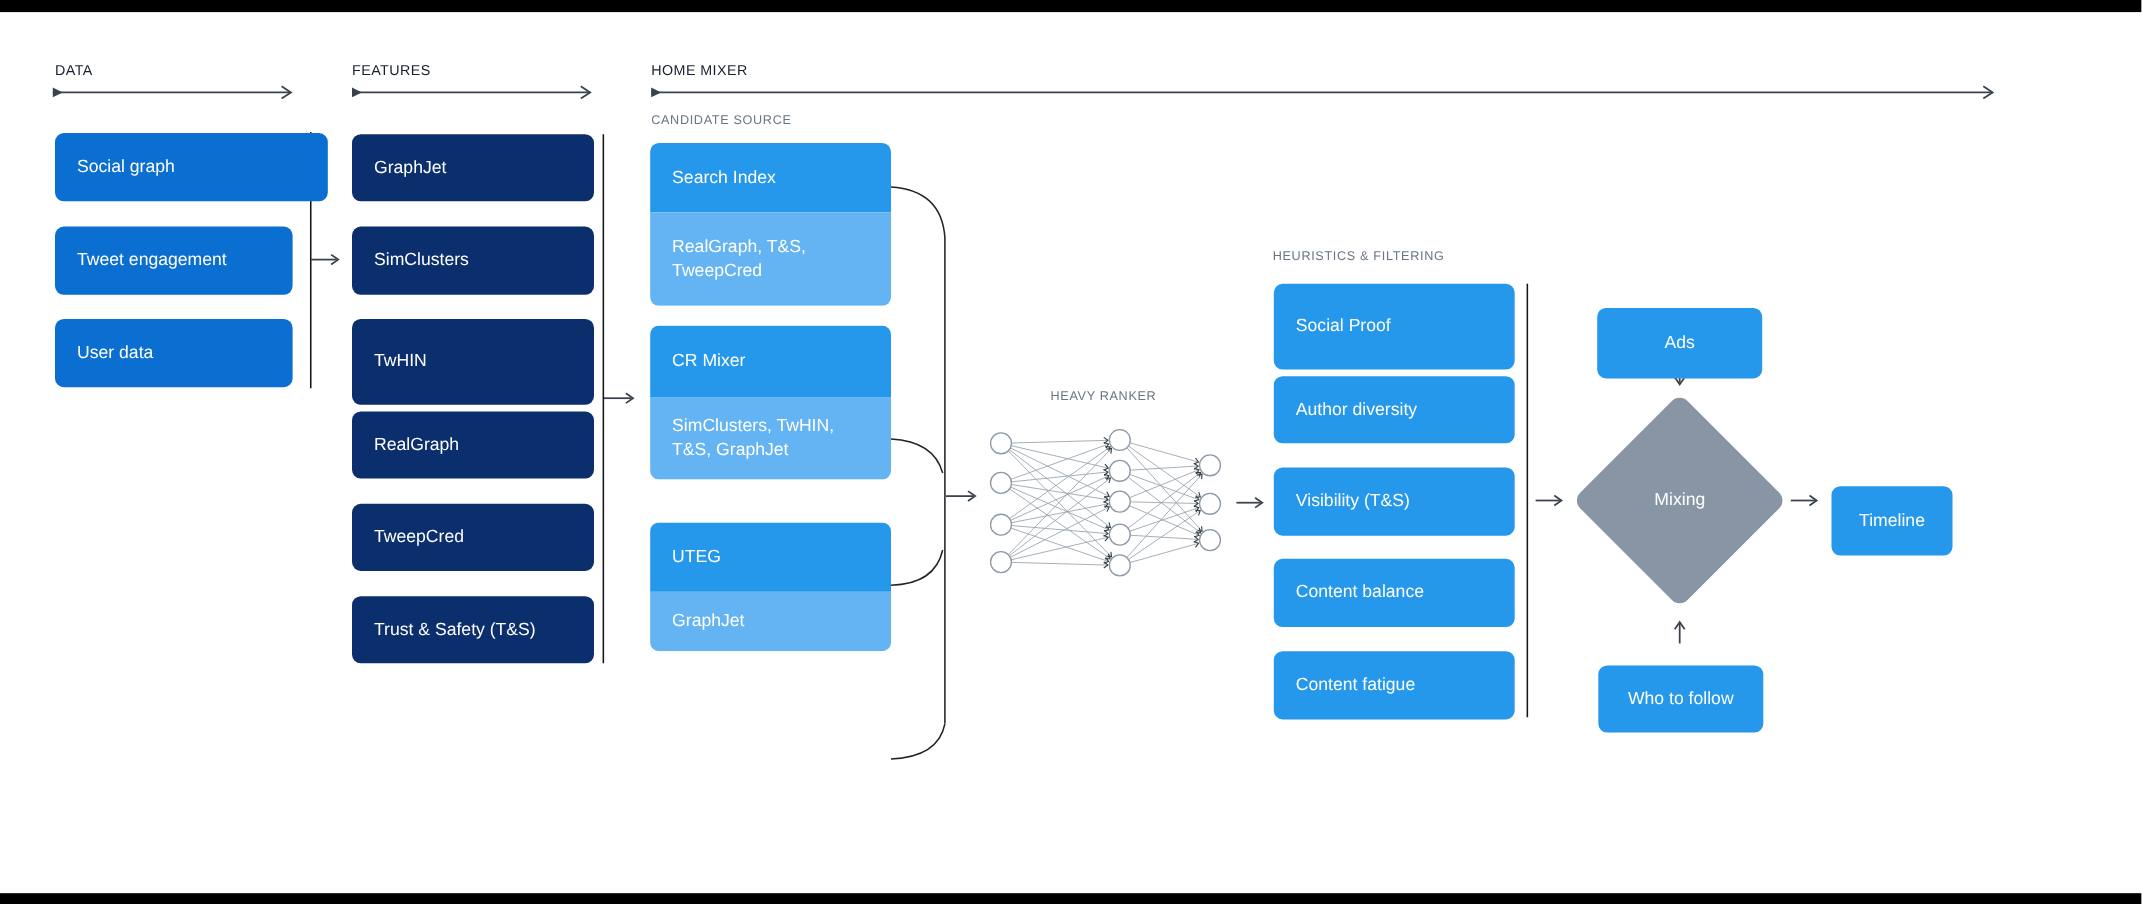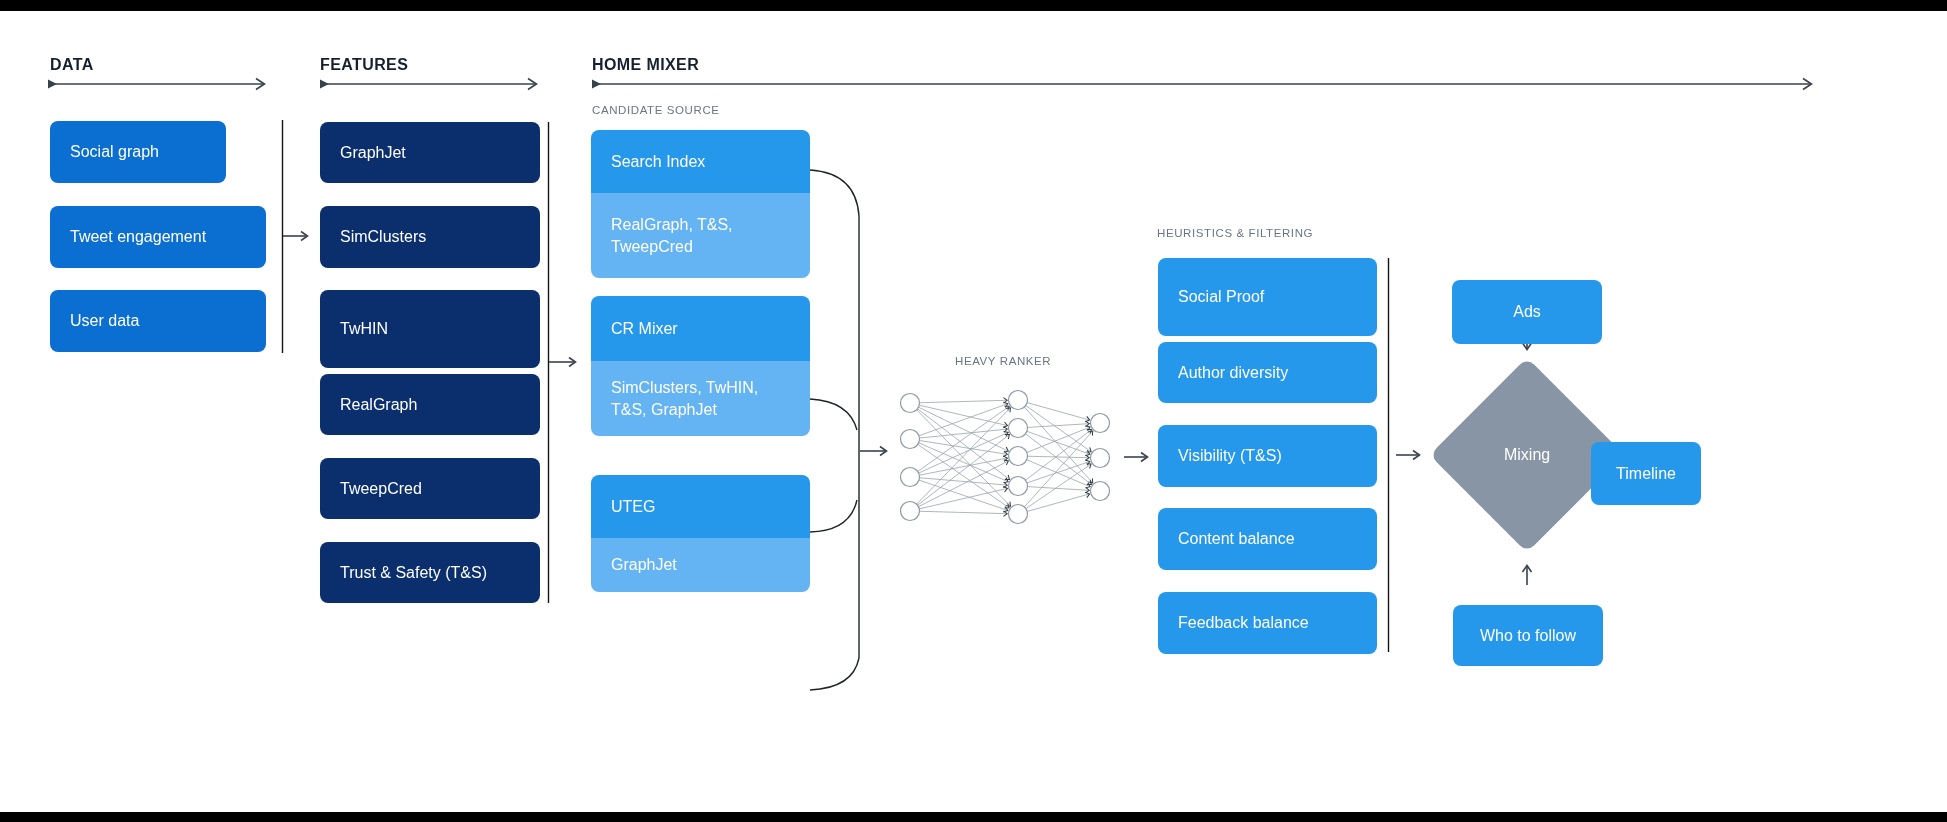--- a/index.html
+++ b/index.html
@@ -19,21 +19,21 @@
   html,body{margin:0;padding:0;background:#fff;}
   .stage{
     position:relative;width:1947px;height:822px;background:var(--bg);
     font-family:"Liberation Sans", sans-serif;overflow:hidden;
   }
   .bar{position:absolute;left:0;width:1947px;background:var(--bar);}
   .bar.top{top:0;height:11px;}
   .bar.bottom{top:812px;height:10px;}
 
   .sec-label{
-    position:absolute;font-size:16px;font-weight:700;color:var(--header-text);
+    position:absolute;font-size:13px;font-weight:400;color:var(--header-text);
     letter-spacing:.4px;white-space:nowrap;
   }
   .sub-label{
     position:absolute;font-size:11.5px;font-weight:500;color:var(--sublabel-text);
     letter-spacing:.6px;white-space:nowrap;
   }
 
   .box{
     position:absolute;border-radius:8px;color:#fff;font-size:16px;
     display:flex;align-items:center;padding:0 20px;box-sizing:border-box;
@@ -199,21 +199,21 @@
   </svg>
 
   <div class="sec-label" style="left:50px;top:56px">DATA</div>
   <div class="sec-label" style="left:320px;top:56px">FEATURES</div>
   <div class="sec-label" style="left:592px;top:56px">HOME MIXER</div>
 
   <div class="sub-label" style="left:592px;top:104px">CANDIDATE SOURCE</div>
   <div class="sub-label" style="left:955px;top:355px">HEAVY RANKER</div>
   <div class="sub-label" style="left:1157px;top:227px">HEURISTICS &amp; FILTERING</div>
 
-  <div class="box fill-data" style="left:50px;top:121px;width:176px;height:62px">Social graph</div>
+  <div class="box fill-data" style="left:50px;top:121px;width:248px;height:62px">Social graph</div>
   <div class="box fill-data" style="left:50px;top:206px;width:216px;height:62px">Tweet engagement</div>
   <div class="box fill-data" style="left:50px;top:290px;width:216px;height:62px">User data</div>
 
   <div class="box fill-navy" style="left:320px;top:122px;width:220px;height:61px">GraphJet</div>
   <div class="box fill-navy" style="left:320px;top:206px;width:220px;height:62px">SimClusters</div>
   <div class="box fill-navy" style="left:320px;top:290px;width:220px;height:78px">TwHIN</div>
   <div class="box fill-navy" style="left:320px;top:374px;width:220px;height:61px">RealGraph</div>
   <div class="box fill-navy" style="left:320px;top:458px;width:220px;height:61px">TweepCred</div>
   <div class="box fill-navy" style="left:320px;top:542px;width:220px;height:61px">Trust &amp; Safety (T&amp;S)</div>
 
@@ -227,22 +227,22 @@
   </div>
   <div class="cand" style="left:591px;top:475px">
     <div class="hd" style="height:63px">UTEG</div>
     <div class="sub" style="height:54px">GraphJet</div>
   </div>
 
   <div class="box fill-bright" style="left:1158px;top:258px;width:219px;height:78px">Social Proof</div>
   <div class="box fill-bright" style="left:1158px;top:342px;width:219px;height:61px">Author diversity</div>
   <div class="box fill-bright" style="left:1158px;top:425px;width:219px;height:62px">Visibility (T&amp;S)</div>
   <div class="box fill-bright" style="left:1158px;top:508px;width:219px;height:62px">Content balance</div>
-  <div class="box fill-bright" style="left:1158px;top:592px;width:219px;height:62px">Feedback balance</div>
+  <div class="box fill-bright" style="left:1158px;top:592px;width:219px;height:62px">Content fatigue</div>
 
   <div class="box fill-bright center" style="left:1452px;top:263px;width:150px;height:64px">Ads</div>
   <div class="diamond">
     <span>Mixing</span>
   </div>
   <div class="box fill-bright center" style="left:1453px;top:588px;width:150px;height:61px">Who to follow</div>
-  <div class="box fill-bright center" style="left:1591px;top:425px;width:110px;height:63px">Timeline</div>
+  <div class="box fill-bright center" style="left:1665px;top:425px;width:110px;height:63px">Timeline</div>
 
 </div>
 
 </body></html>

